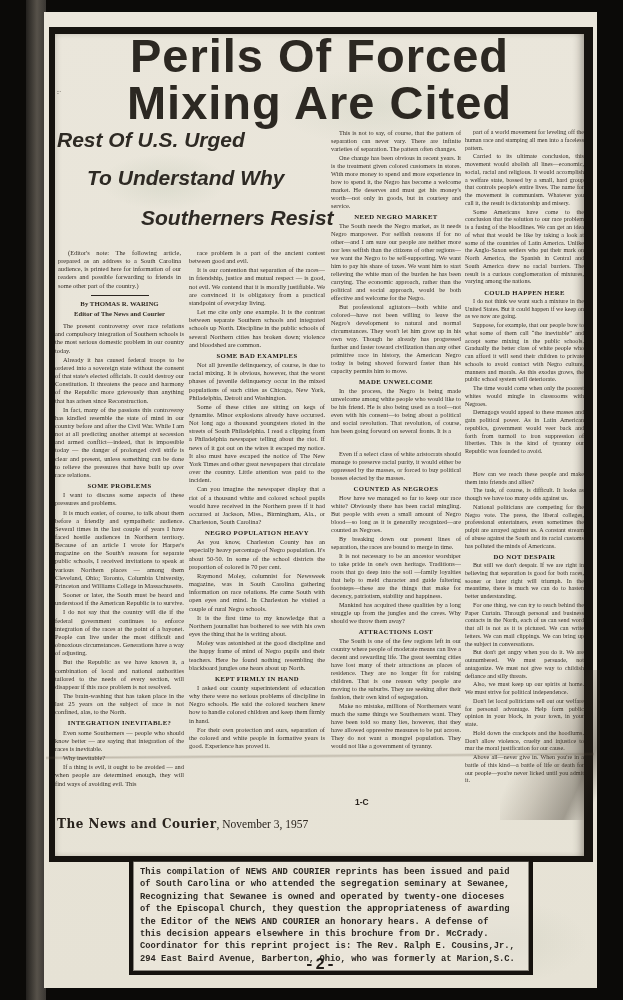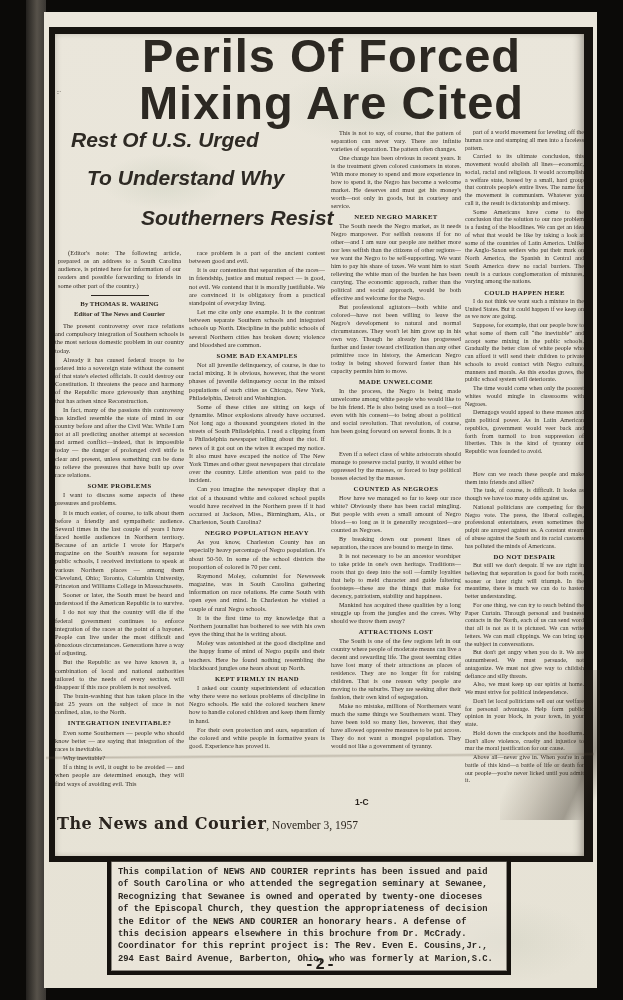--- a/index.html
+++ b/index.html
@@ -27,61 +27,61 @@
   .frame{
     position:absolute;left:5px;top:15px;width:529px;height:822px;
     border-style:solid;border-color:#16130f;
     border-width:7px 9px 6px 6px;
     position:absolute;
     box-shadow:inset -7px 0 10px -5px rgba(40,32,22,.45), inset 3px 0 6px -3px rgba(60,50,38,.25);
     background:transparent;
   }
   .frame-inner{position:absolute;left:0;top:0;right:0;bottom:0;overflow:hidden;}
   .headline{
-    position:absolute;left:12px;top:-2px;width:100%;text-align:center;
+    position:absolute;left:0;top:-2px;width:100%;text-align:center;
     font-family:"Liberation Sans", sans-serif;
     font-weight:bold;color:#2c2822;
     font-size:47px;line-height:47px;letter-spacing:1px;
   }
   .subhead{position:absolute;left:0;top:95px;width:300px;
     font-family:"Liberation Sans", sans-serif;font-style:italic;font-weight:bold;color:#2e2a24;
     font-size:21px;line-height:21px;}
-  .subhead .sh1{margin-left:16px;}
+  .subhead .sh1{margin-left:2px;}
   .subhead .sh2{margin-left:32px;margin-top:17px;}
   .subhead .sh3{margin-left:86px;margin-top:19px;}
   .smudge{position:absolute;left:2px;top:56px;width:5px;height:7px;color:#3a352d;font-size:7px;line-height:4px;}
   .col{
     position:absolute;overflow:hidden;color:#332c25;
     text-align:justify;
   }
   .col p{margin:0 0 1px 0;text-indent:8px;}
   .col p.note{text-indent:10px;padding:0 3px;}
   .col h3{margin:3px 0 1px 0;text-align:center;text-indent:0;
     font-size:6.7px;letter-spacing:.4px;color:#241f19;}
   .col .rule{width:58px;height:1px;background:#2b2520;margin:5px auto 4px auto;}
   .col .byline{font-weight:bold;text-align:center;text-indent:0;margin:0 0 2px 0;font-size:6.8px;}
   .col .byline2{font-weight:bold;text-align:center;text-indent:0;margin:0 0 4px 0;font-size:6.6px;}
   .col .gap{height:14px;}
   .col1{left:0;top:215px;width:129px;height:570px;font-size:6.4px;line-height:8.15px;}
   .col2{left:134px;top:215px;width:136px;height:592px;font-size:6.4px;line-height:8.15px;}
   .col3{left:276px;top:95px;width:130px;height:692px;font-size:6.3px;line-height:8.0px;}
   .col4{left:410px;top:95px;width:119px;height:692px;font-size:6.1px;line-height:7.75px;}
   .footer-row{position:absolute;left:2px;top:780px;width:100%;color:#2a241e;}
-  .paper-name{font-family:"DejaVu Serif", serif;font-weight:bold;font-size:16px;letter-spacing:.5px;}
+  .paper-name{font-family:"DejaVu Serif", serif;font-weight:bold;font-size:12px;letter-spacing:.5px;}
   .paper-date{font-family:Liberation Serif, serif;font-size:11.5px;}
   .section-mark{position:absolute;left:300px;top:763px;font-weight:bold;font-size:8.5px;color:#2a241e;
     font-family:"Liberation Sans", sans-serif;}
   
   .crease-h{position:absolute;left:46px;top:754px;width:548px;height:4px;pointer-events:none;
     background:linear-gradient(rgba(0,0,0,0),rgba(95,82,64,.28),rgba(0,0,0,0));transform:rotate(-.4deg);}
   .fold-right{position:absolute;left:500px;top:670px;width:100px;height:150px;pointer-events:none;
     background:linear-gradient(115deg,transparent 35%,rgba(75,62,48,.18) 55%,rgba(45,38,28,.38) 78%,transparent 92%);}
   
   .reprint-box{
-    position:absolute;left:63px;top:845px;width:382px;
+    position:absolute;left:85px;top:845px;width:382px;
     border:4px solid #15120e;box-shadow:inset 0 0 0 1px rgba(25,20,15,.45);
     padding:5px 7px 6px 7px;background:rgba(240,236,226,.35);
     font-family:"Liberation Mono", monospace;font-weight:bold;
     font-size:8.8px;line-height:12.4px;color:#2c2823;white-space:nowrap;
   }
   .page-number{
     position:absolute;left:50%;top:944px;transform:translateX(-50%);
     font-family:"Liberation Mono", monospace;font-weight:bold;
     font-size:16px;letter-spacing:1px;color:#211d18;
   }
@@ -193,24 +193,24 @@
       </div>
       <div class="section-mark">1-C</div>
 
     </div>
   </div>
 
   <div class="reprint-box">
       <div>This compilation of NEWS AND COURIER reprints has been issued and paid</div>
       <div>of South Carolina or who attended the segregation seminary at Sewanee,</div>
       <div>Recognizing that Sewanee is owned and operated by twenty-one dioceses</div>
-      <div>of the Episcopal Church, they question the appropriateness of decision</div>
+      <div>of the Episcopal Church, they question the appropriateness of awarding</div>
       <div>the Editor of the NEWS AND COURIER an honorary hears.  A defense of</div>
       <div>this decision appears elsewhere in this brochure from Dr. McCrady.</div>
-      <div>Coordinator for this reprint project is: The Rev. Even E. Cousins,Jr.,</div>
+      <div>Coordinator for this reprint project is: The Rev. Ralph E. Cousins,Jr.,</div>
       <div>294 East Baird Avenue, Barberton, Ohio, who was formerly at Marion,S.C.</div>
     </div>
 
   <div class="page-number">-2-</div>
 
 </div>
 
 <div class="crease-h"></div>
 <div class="fold-right"></div>
 

